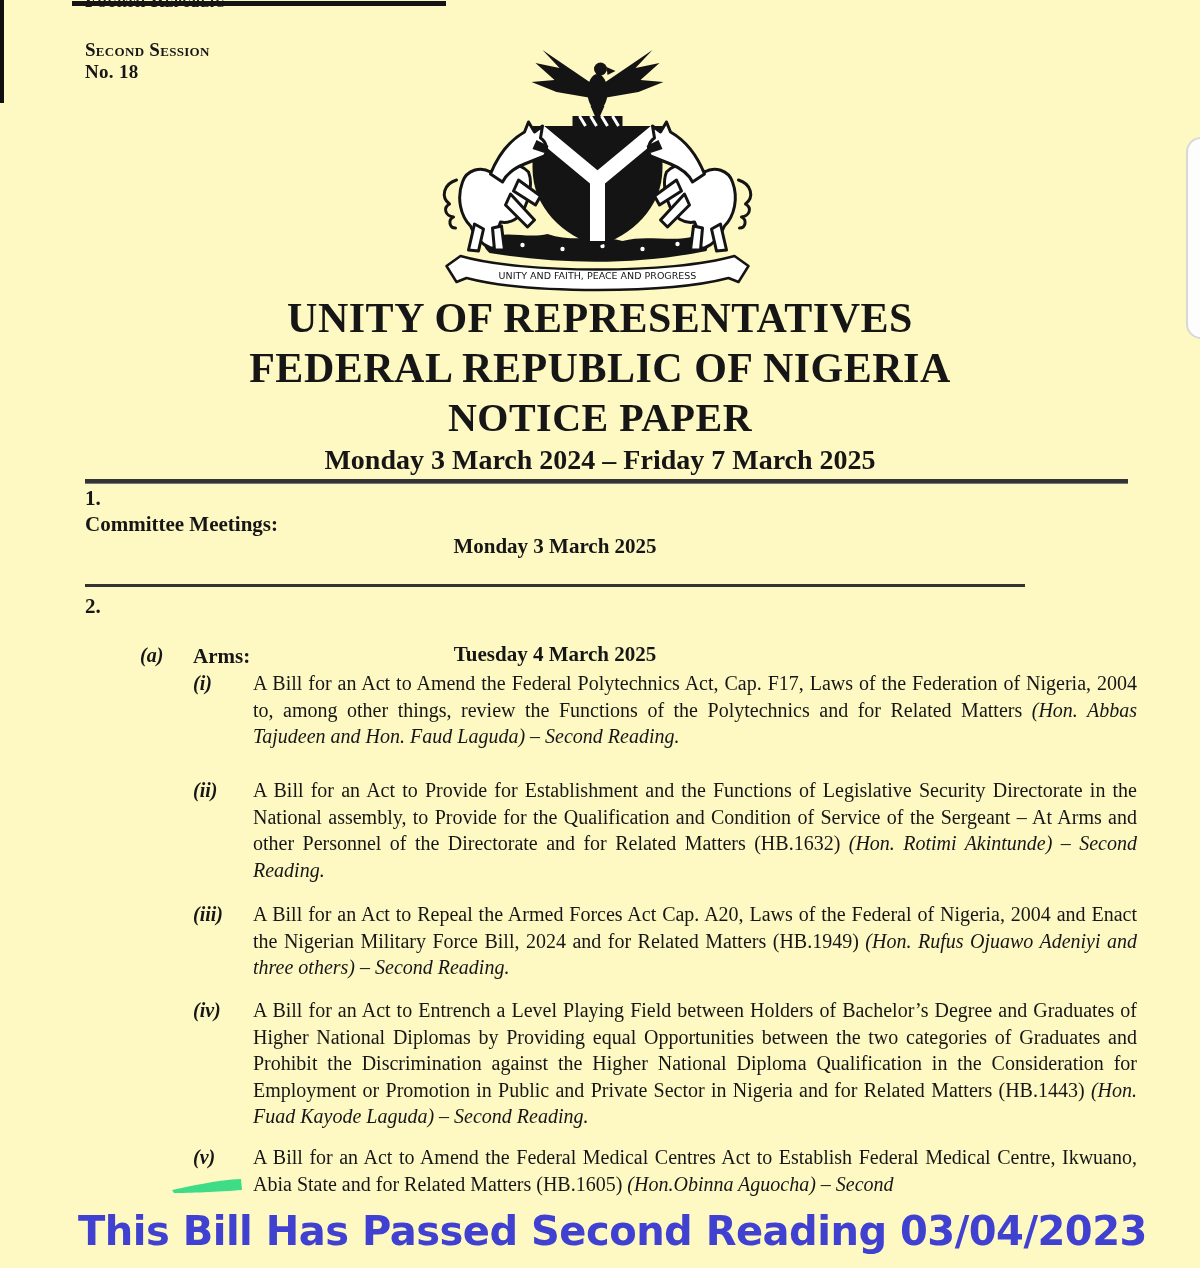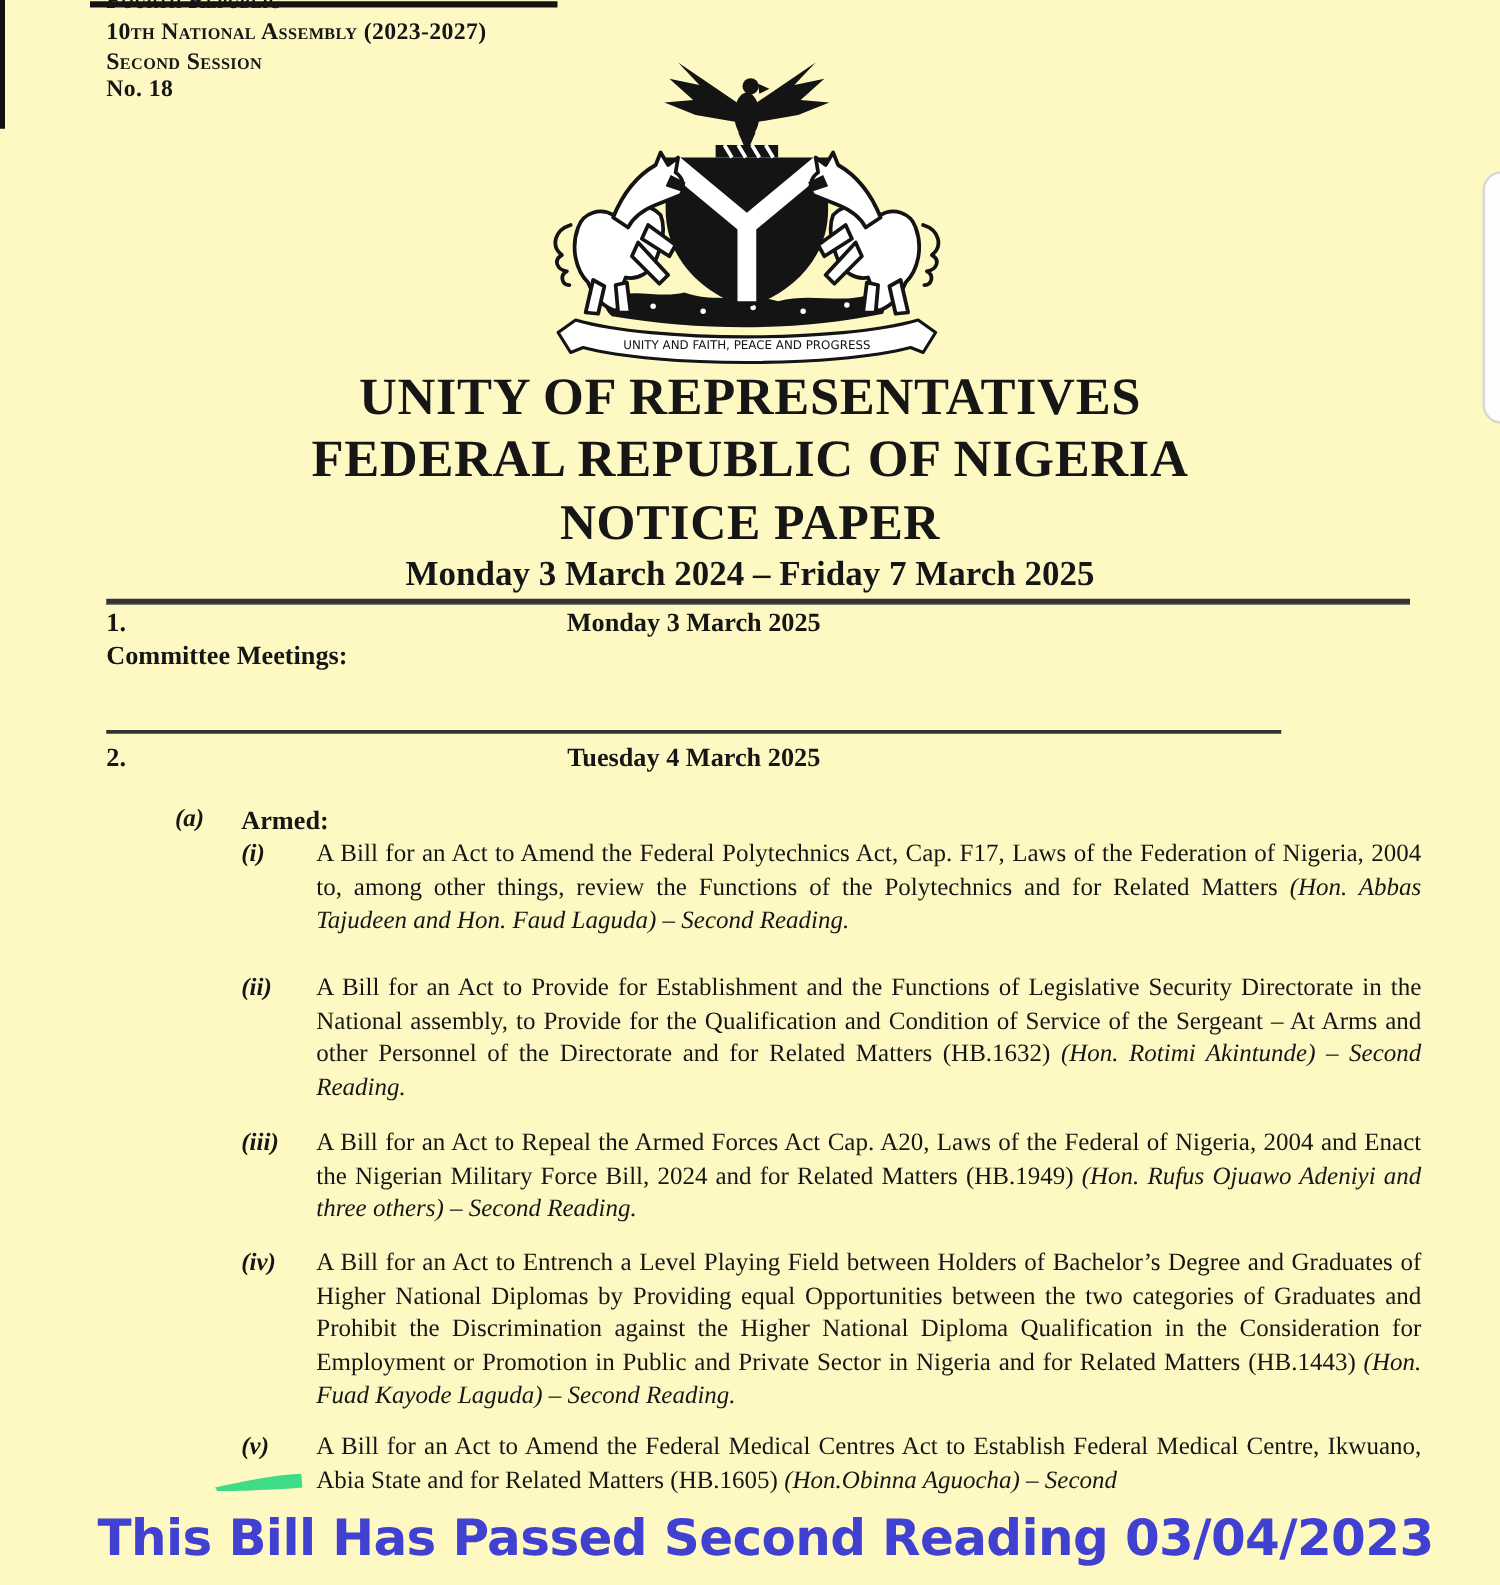--- a/index.html
+++ b/index.html
@@ -26,21 +26,21 @@
     letter-spacing:.5px;white-space:nowrap;}
   .t-house{top:294px;font-size:42px;}
   .t-republic{top:344px;font-size:42px;}
   .t-notice{top:394px;font-size:40px;}
   .t-dates{top:444px;font-size:28px;letter-spacing:0;}
   .rule{position:absolute;background:#333;}
   .rule1{left:85px;top:479px;width:1043px;height:4px;border-bottom:1px solid #777;}
   .rule2{left:85px;top:584px;width:940px;height:3px;}
   
   .sec-num{position:absolute;left:85px;font-weight:bold;font-size:21px;}
-  .sec-day{position:absolute;left:85px;width:940px;text-align:center;font-weight:bold;font-size:21px;}
+  .sec-day{position:absolute;left:85px;width:940px;text-align:center;font-weight:bold;font-size:21px;margin-top:48px;}
   .s1-heading{position:absolute;left:85px;top:512px;font-weight:bold;font-size:21px;}
   .s1-body{position:absolute;left:85px;top:539px;font-size:20px;}
   .list-label{position:absolute;left:140px;top:644px;font-weight:bold;font-style:italic;font-size:20px;}
   .list-title{position:absolute;left:193px;top:644px;font-weight:bold;font-size:21px;}
   
   .bill{position:absolute;left:193px;width:944px;font-size:20px;line-height:26.5px;}
   .bill-marker{position:absolute;left:0;top:0;font-weight:bold;font-style:italic;}
   .bill-text{margin-left:60px;text-align:justify;}
   .bill-text em{font-style:italic;}
   .b1{top:670px;} .b2{top:777px;} .b3{top:901px;} .b4{top:997px;} .b5{top:1144px;}
@@ -52,21 +52,20 @@
 </style>
 </head>
 <body>
 
 <div id="page">
 
   <div class="edge-mark"></div>
   <div class="masthead-strike"></div>
 
   <div class="mast mast-republic">Fourth Republic</div>
-  <div class="mast mast-assembly">10th National Assembly (2023-2027)</div>
   <div class="mast mast-session">Second Session</div>
   <div class="mast mast-number">No. 18</div>
 
   <svg id="coat" viewBox="0 0 330 250" aria-hidden="true">
 
     <g>
       <path d="M55,196 C75,188 95,197 115,192 C140,201 165,192 190,199 C215,192 240,201 262,194 C272,196 277,202 274,209 C205,223 130,223 57,211 C50,205 50,199 55,196 Z" fill="#141414"></path>
       <circle cx="90" cy="203" r="2.2" fill="#fff"></circle>
         <circle cx="130" cy="207" r="2.2" fill="#fff"></circle>
       <circle cx="170" cy="204" r="2.2" fill="#fff"></circle>
@@ -133,21 +132,21 @@
 
   <div class="sec-num" style="top:486px">1.</div>
   <div class="sec-day" style="top:486px">Monday 3 March 2025</div>
   <div class="s1-heading">Committee Meetings:</div>
 
   <div class="rule rule2"></div>
 
   <div class="sec-num" style="top:594px">2.</div>
   <div class="sec-day" style="top:594px">Tuesday 4 March 2025</div>
   <div class="list-label">(a)</div>
-  <div class="list-title">Armed:</div>
+  <div class="list-title">Arms:</div>
 
   <div class="bill b1">
     <div class="bill-marker">(i)</div>
     <div class="bill-text"><span>A Bill for an Act to Amend the Federal Polytechnics Act, Cap. F17, Laws of the Federation of Nigeria, 2004 to, among other things, review the Functions of the Polytechnics and for Related Matters </span><em>(Hon. Abbas Tajudeen and Hon. Faud Laguda) – Second Reading.</em></div>
   </div>
   <div class="bill b2">
     <div class="bill-marker">(ii)</div>
     <div class="bill-text"><span>A Bill for an Act to Provide for Establishment and the Functions of Legislative Security Directorate in the National assembly, to Provide for the Qualification and Condition of Service of the Sergeant – At Arms and other Personnel of the Directorate and for Related Matters (HB.1632) </span><em>(Hon. Rotimi Akintunde) – Second Reading.</em></div>
   </div>
   <div class="bill b3">

